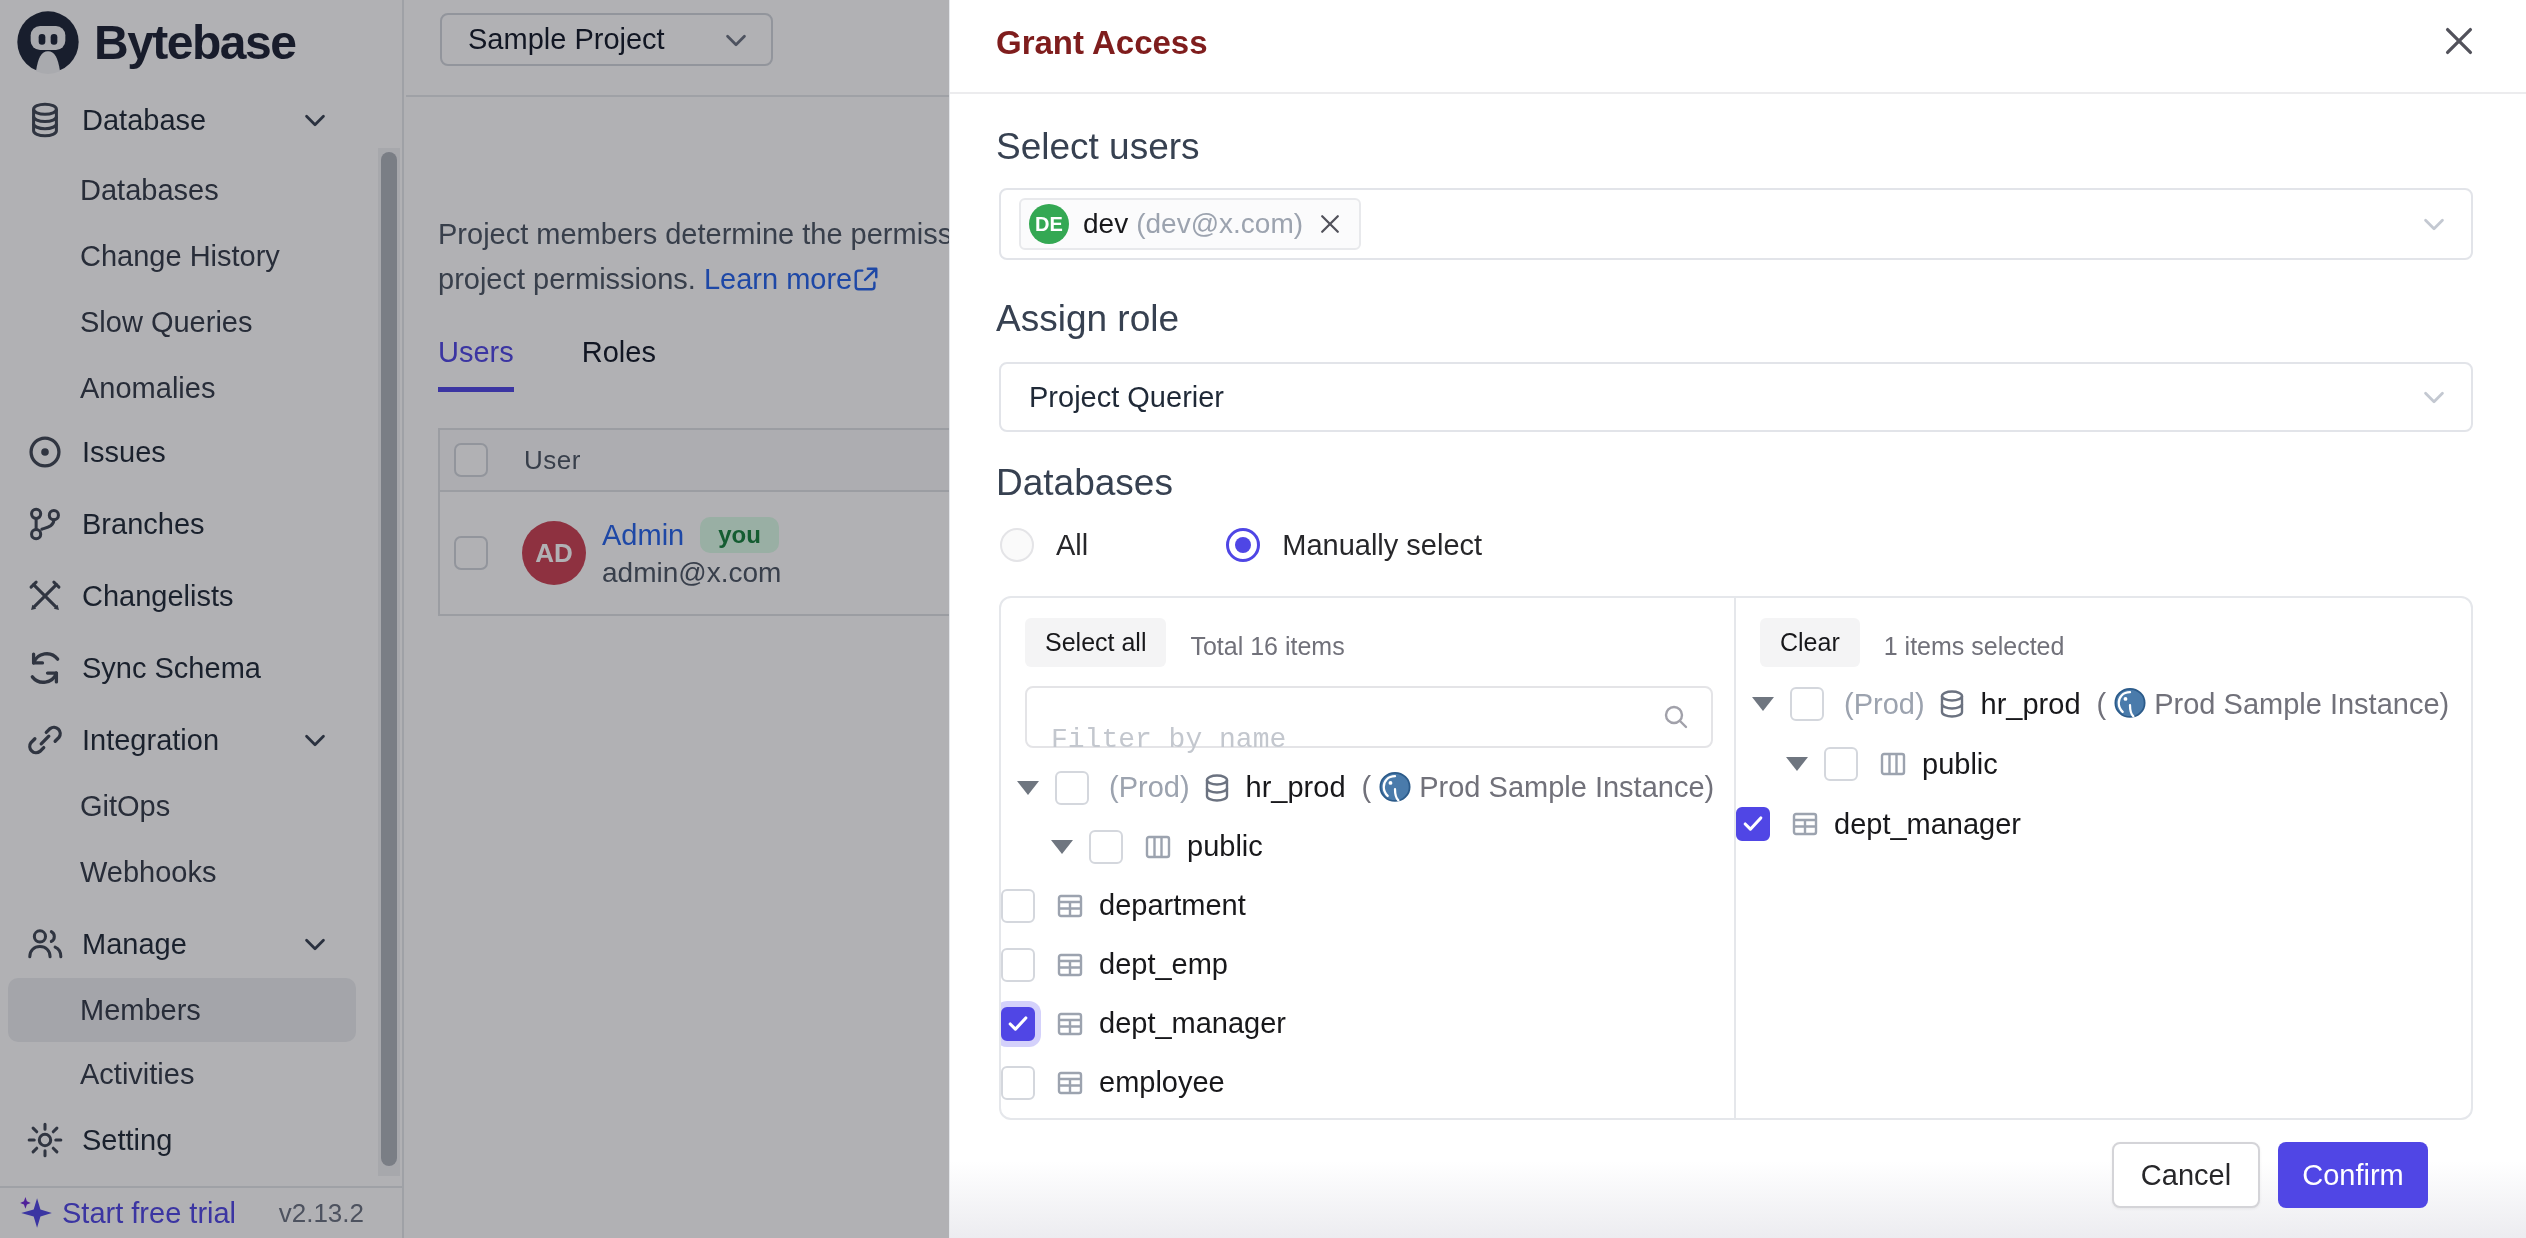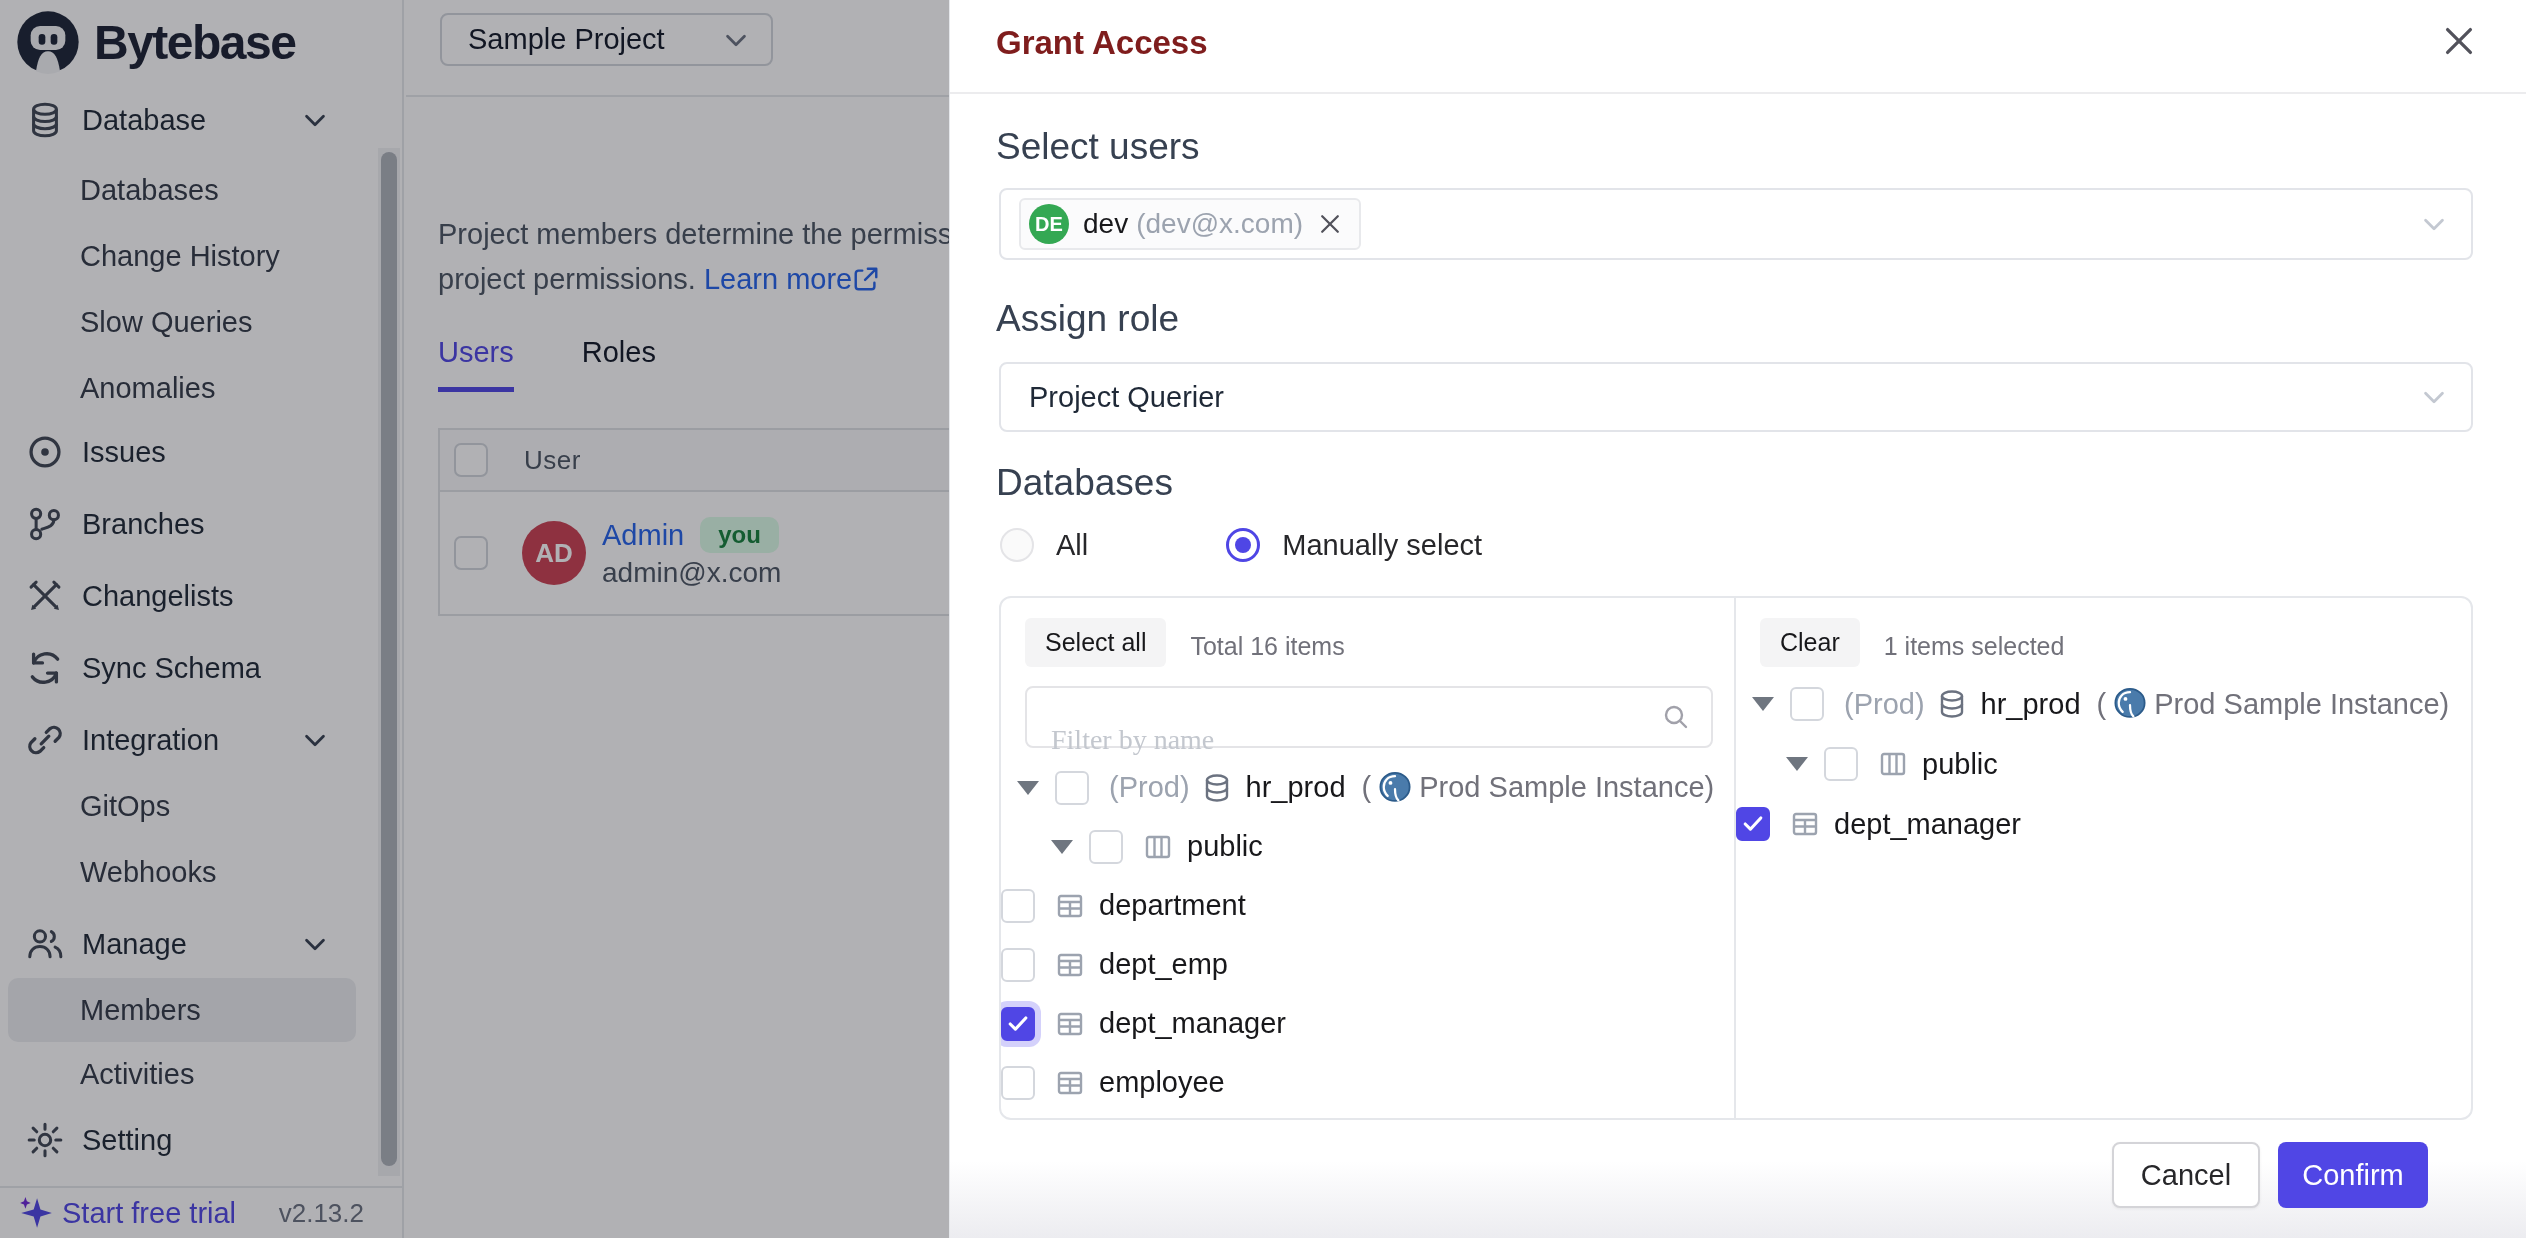--- a/index.html
+++ b/index.html
@@ -79,21 +79,21 @@
   .radio-lbl { font-size:29px; color:#27272a; }
   .radio-gap { width:36px; }
   
   .panels { position:absolute; left:49px; top:596px; width:1474px; height:524px; border:2px solid #e5e7eb; border-radius:12px; overflow:hidden; display:flex; }
   .panel-l { position:relative; width:733px; height:100%; }
   .panel-r { position:relative; flex:1; height:100%; border-left:2px solid #e5e7eb; }
   .panel-head { position:absolute; left:24px; top:20px; display:flex; align-items:center; gap:24px; }
   .chip-btn { background:#f4f4f5; border-radius:6px; font-size:25px; color:#18181b; padding:10px 20px; cursor:pointer; }
   .muted { font-size:25px; color:#71717a;margin-top:8px; }
   .filter { position:absolute; left:24px; top:88px; width:688px; height:62px; border:2px solid #e4e4e7; border-radius:8px; background:#fff; display:flex; align-items:center; }
-  .filter input { border:none; outline:none; margin-left:24px; font-size:28px; color:#18181b; width:560px; font-family:Liberation Serif, serif; background:transparent;margin-top:45px; }
+  .filter input { border:none; outline:none; margin-left:24px; font-size:28px; color:#18181b; width:560px; font-family:Liberation Mono, monospace; background:transparent;margin-top:45px; }
   .filter input::placeholder { color:#c3c7ce; }
   .filter .mag { position:absolute; right:20px; width:30px; height:30px; color:#a1a1aa; }
   .tree { position:absolute; left:0; right:4px; }
   .tree-l { top:160px; }
   .tree-r { top:76px; }
   .trow { display:flex; align-items:center; height:59px; }
   .panel-r .trow { height:60px; }
   .lvl0 { padding-left:16px; } .lvl1 { padding-left:50px; } .lvl2 { }
   .caret { width:0; height:0; border-left:11px solid transparent; border-right:11px solid transparent; border-top:14px solid #6f7680; margin-right:16px; flex:0 0 auto; cursor:pointer; }
   .cb.t { margin-right:20px; border-color:#d4d7dd; border-radius:6px; }

